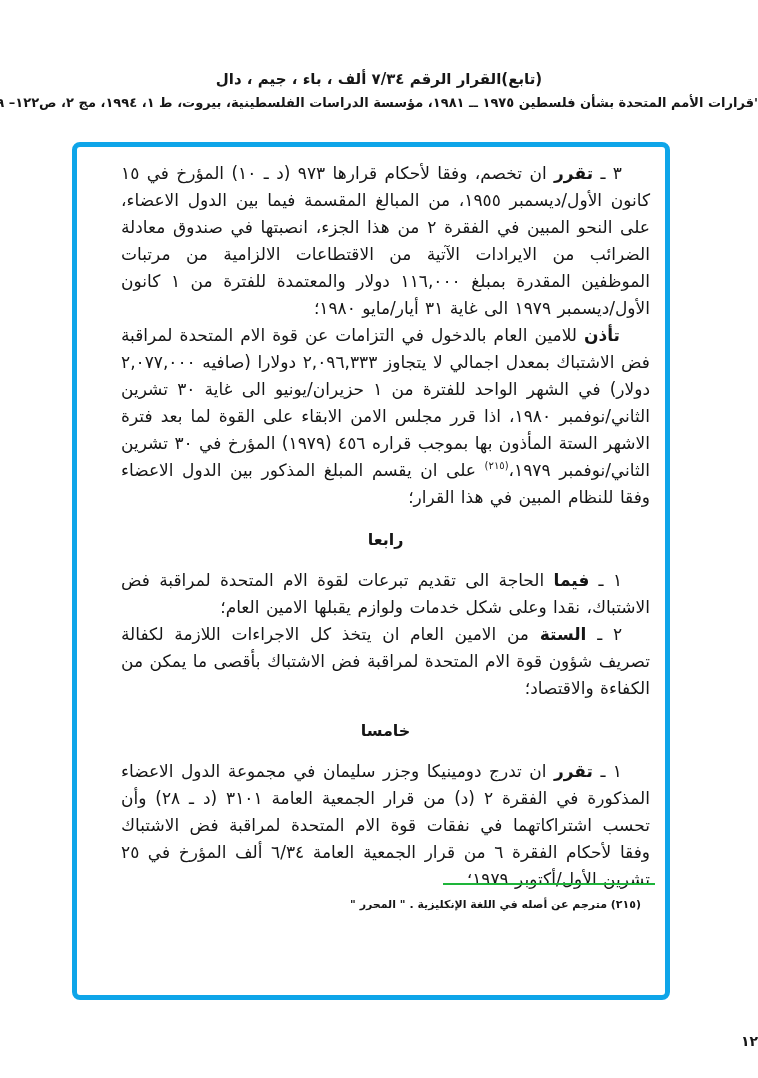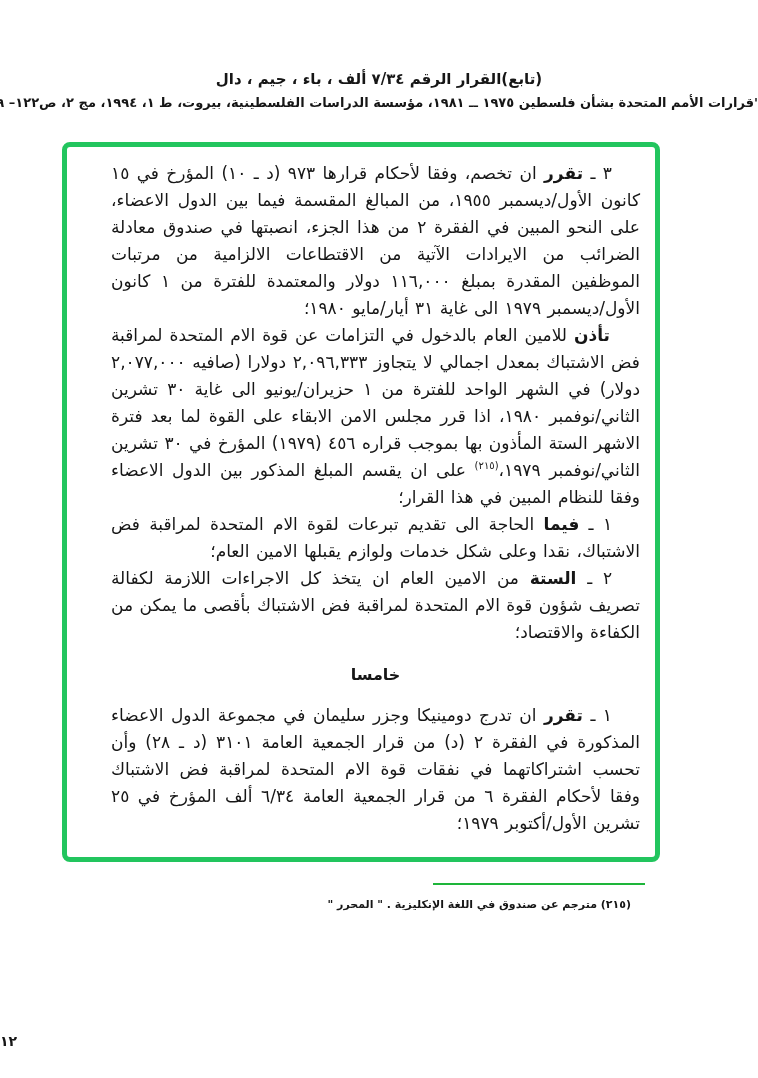--- a/index.html
+++ b/index.html
@@ -34,26 +34,26 @@
   .doc-citation {
     font-size: 13px;
     font-weight: bold;
     margin: 0;
     white-space: nowrap;
   }
 
   
   .content-frame {
     position: absolute;
-    left: 62px;
+    left: 72px;
     top: 142px;
     width: 598px;
-    height: 720px;
+    height: 858px;
     box-sizing: border-box;
-    border: 5px solid #22c55e;
+    border: 5px solid #0ea5e9;
     border-radius: 8px;
     background: #ffffff;
   }
   .frame-inner {
     position: relative;
     box-sizing: border-box;
     height: 100%;
     padding: 13px 15px 0 44px;
     direction: rtl;
     text-align: justify;
@@ -104,21 +104,21 @@
     margin: 0 14px 0 0;
     line-height: 15px;
   }
 
   
   .page-number {
     position: absolute;
     top: 1033px;
     left: 0;
     width: 758px;
-    text-align: left;
+    text-align: right;
     font-size: 14px;
     font-weight: bold;
     direction: rtl;
   }
 </style>
 </head>
 <body>
 
 <div class="doc-header">
   <p class="doc-title">(تابع)القرار الرقم ٧/٣٤ ألف ، باء ، جيم ، دال</p>
@@ -126,30 +126,31 @@
 </div>
 
 <div class="content-frame">
   <div class="frame-inner">
 
     <p class="body-para"><span>٣ ـ </span><span class="lead-bold">تقرر</span><span> ان تخصم، وفقا لأحكام قرارها ٩٧٣ (د ـ ١٠) المؤرخ في ١٥ كانون الأول/ديسمبر ١٩٥٥، من المبالغ المقسمة فيما بين الدول الاعضاء، على النحو المبين في الفقرة ٢ من هذا الجزء، انصبتها في صندوق معادلة الضرائب من الايرادات الآتية من الاقتطاعات الالزامية من مرتبات الموظفين المقدرة بمبلغ ١١٦,٠٠٠ دولار والمعتمدة للفترة من ١ كانون الأول/ديسمبر ١٩٧٩ الى غاية ٣١ أيار/مايو ١٩٨٠؛</span></p>
 
 
     <p class="body-para no-indent"><span class="lead-bold">تأذن</span><span> للامين العام بالدخول في التزامات عن قوة الام المتحدة لمراقبة فض الاشتباك بمعدل اجمالي لا يتجاوز ٢,٠٩٦,٣٣٣ دولارا (صافيه ٢,٠٧٧,٠٠٠ دولار) في الشهر الواحد للفترة من ١ حزيران/يونيو الى غاية ٣٠ تشرين الثاني/نوفمبر ١٩٨٠، اذا قرر مجلس الامن الابقاء على القوة لما بعد فترة الاشهر الستة المأذون بها بموجب قراره ٤٥٦ (١٩٧٩) المؤرخ في ٣٠ تشرين الثاني/نوفمبر ١٩٧٩،</span><sup class="footnote-ref">(٢١٥)</sup><span> على ان يقسم المبلغ المذكور بين الدول الاعضاء وفقا للنظام المبين في هذا القرار؛</span></p>
 
+    <p class="section-heading">رابعا</p>
 
     <p class="body-para"><span>١ ـ </span><span class="lead-bold">فيما</span><span> الحاجة الى تقديم تبرعات لقوة الام المتحدة لمراقبة فض الاشتباك، نقدا وعلى شكل خدمات ولوازم يقبلها الامين العام؛</span></p>
 
     <p class="body-para"><span>٢ ـ </span><span class="lead-bold">الستة</span><span> من الامين العام ان يتخذ كل الاجراءات اللازمة لكفالة تصريف شؤون قوة الام المتحدة لمراقبة فض الاشتباك بأقصى ما يمكن من الكفاءة والاقتصاد؛</span></p>
 
     <p class="section-heading">خامسا</p>
 
     <p class="body-para"><span>١ ـ </span><span class="lead-bold">تقرر</span><span> ان تدرج دومينيكا وجزر سليمان في مجموعة الدول الاعضاء المذكورة في الفقرة ٢ (د) من قرار الجمعية العامة ٣١٠١ (د ـ ٢٨) وأن تحسب اشتراكاتهما في نفقات قوة الام المتحدة لمراقبة فض الاشتباك وفقا لأحكام الفقرة ٦ من قرار الجمعية العامة ٦/٣٤ ألف المؤرخ في ٢٥ تشرين الأول/أكتوبر ١٩٧٩؛</span></p>
 
     <div class="footnote-block">
       <div class="footnote-divider"></div>
-      <p class="footnote-text"><span>(٢١٥)</span><span> مترجم عن صندوق في اللغة الإنكليزية . " المحرر "</span></p>
+      <p class="footnote-text"><span>(٢١٥)</span><span> مترجم عن أصله في اللغة الإنكليزية . " المحرر "</span></p>
     </div>
 
   </div>
 </div>
 
 <div class="page-number">١٢</div>
 
 </body></html>

